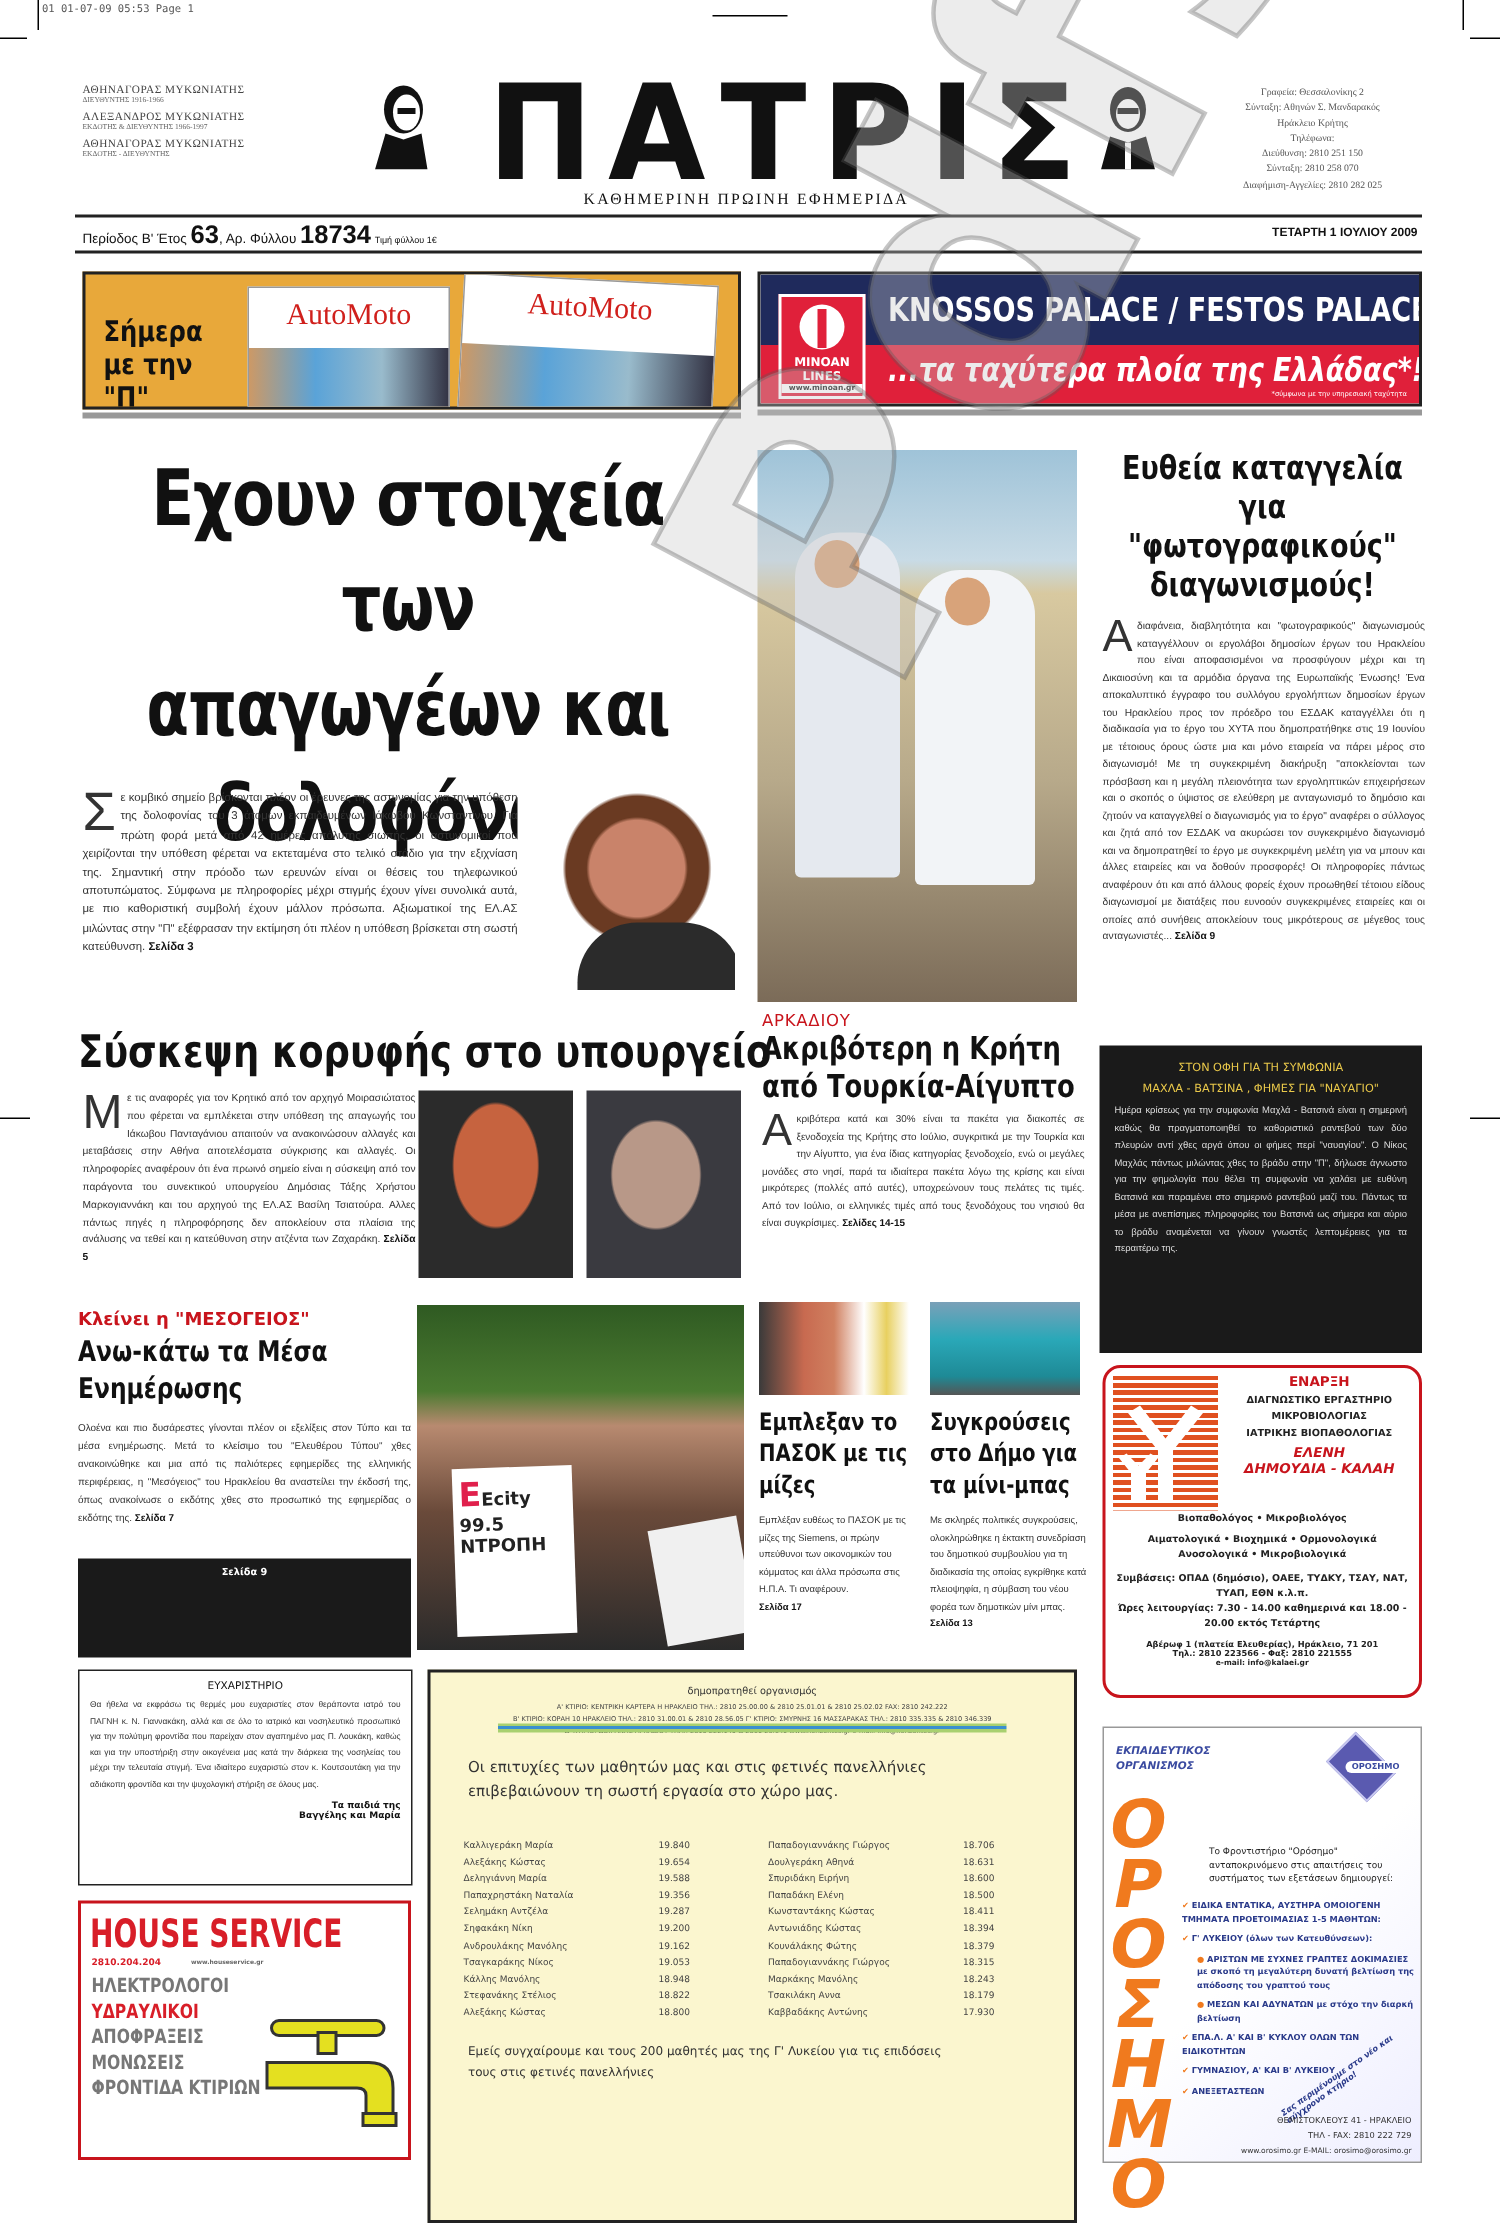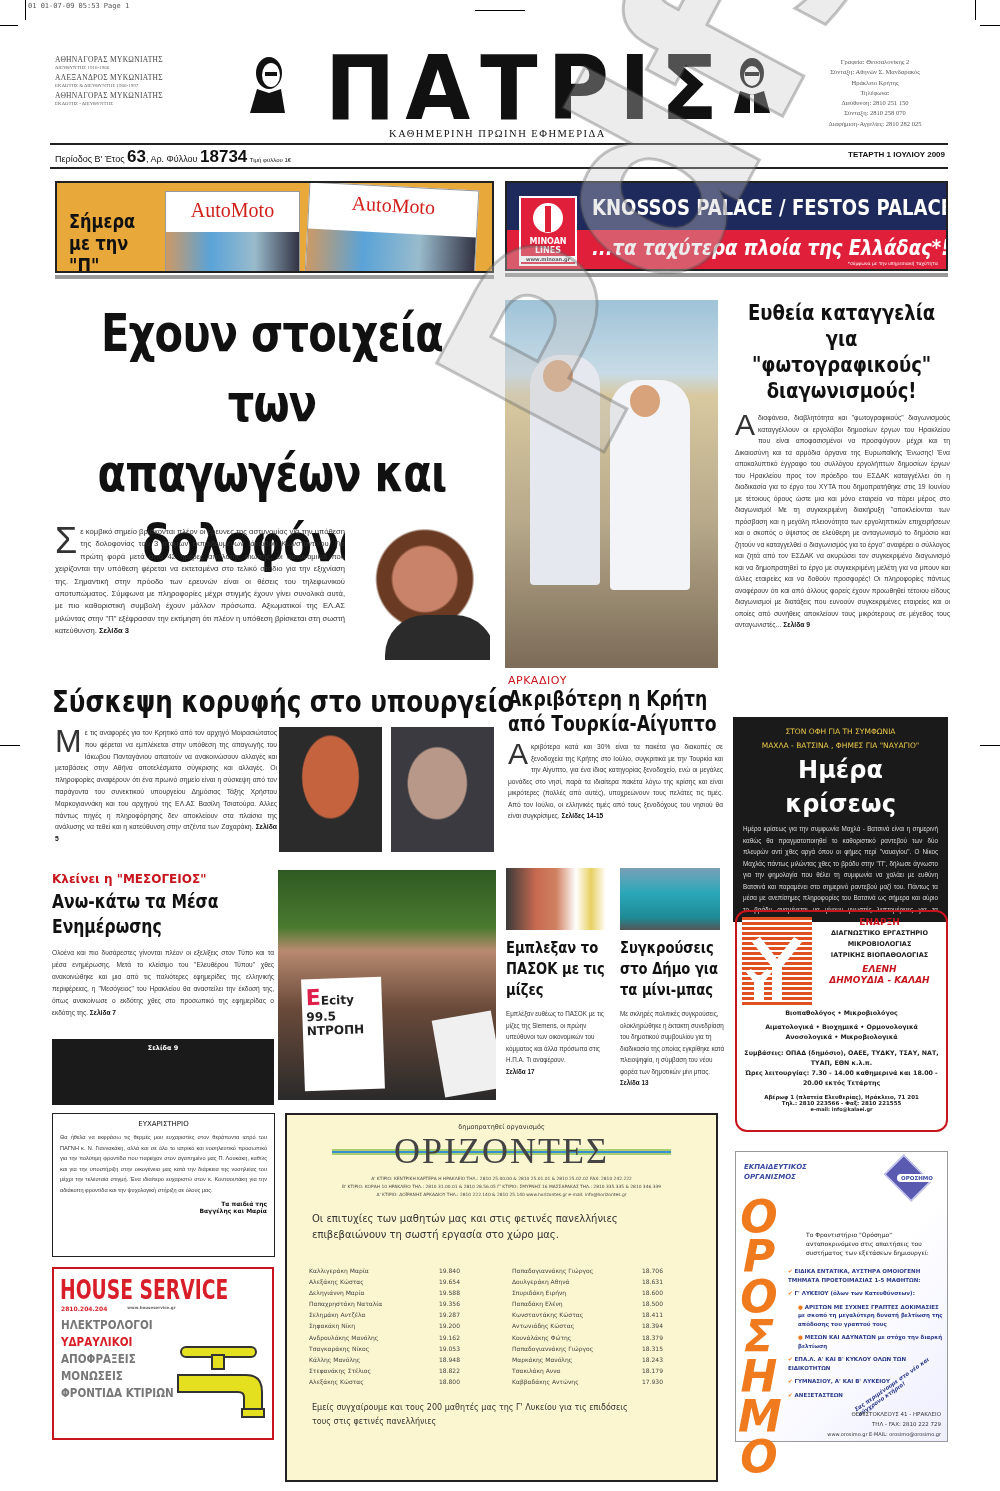--- a/index.html
+++ b/index.html
@@ -173,24 +173,23 @@
 
 <div class="abs" style="left:508px;top:674px;width:215px">
   <div style="color:#c8141c;font-size:11px;letter-spacing:.5px">ΑΡΚΑΔΙΟΥ</div>
   <div class="hl2" style="font-size:21px;line-height:25px;white-space:normal;width:255px">Ακριβότερη η Κρήτη από Τουρκία-Αίγυπτο</div>
   <div class="body-txt" style="margin-top:4px;font-size:6.6px;line-height:11.5px">
     <span class="drop-s" style="font-size:30px;line-height:26px">Α</span><span>κριβότερα κατά και 30% είναι τα πακέτα για διακοπές σε ξενοδοχεία της Κρήτης στο Ιούλιο, συγκριτικά με την Τουρκία και την Αίγυπτο, για ένα ίδιας κατηγορίας ξενοδοχείο, ενώ οι μεγάλες μονάδες στο νησί, παρά τα ιδιαίτερα πακέτα λόγω της κρίσης και είναι μικρότερες (πολλές από αυτές), υποχρεώνουν τους πελάτες τις τιμές. Από τον Ιούλιο, οι ελληνικές τιμές από τους ξενοδόχους του νησιού θα είναι συγκρίσιμες.</span>
     <span class="see">Σελίδες 14-15</span>
   </div>
 </div>
 
-<div class="abs dark-box" style="left:733px;top:717px;width:215px;height:205px;padding:8px 10px;text-align:center">
+<div class="abs dark-box" style="left:733px;top:697px;width:215px;height:205px;padding:8px 10px;text-align:center">
   <div style="color:#e9c84a;font-size:7.5px;line-height:14px">ΣΤΟΝ ΟΦΗ ΓΙΑ ΤΗ ΣΥΜΦΩΝΙΑ</div>
   <div style="color:#e9c84a;font-size:7.5px;line-height:14px">ΜΑΧΛΑ - ΒΑΤΣΙΝΑ , ΦΗΜΕΣ ΓΙΑ "ΝΑΥΑΓΙΟ"</div>
-  <div style="font-weight:bold;font-size:24px;line-height:34px">Ημέρα κρίσεως</div>
   <div class="body-txt" style="color:#ddd;font-size:6.3px;line-height:11.5px;margin-top:2px"><span>Ημέρα κρίσεως για την συμφωνία Μαχλά - Βατσινά είναι η σημερινή καθώς θα πραγματοποιηθεί το καθοριστικό ραντεβού των δύο πλευρών αντί χθες αργά όπου οι φήμες περί "ναυαγίου". Ο Νίκος Μαχλάς πάντως μιλώντας χθες το βράδυ στην "Π", δήλωσε άγνωστο για την φημολογία που θέλει τη συμφωνία να χαλάει με ευθύνη Βατσινά και παραμένει στο σημερινό ραντεβού μαζί του. Πάντως τα μέσα με ανεπίσημες πληροφορίες του Βατσινά ως σήμερα και αύριο το βράδυ αναμένεται να γίνουν γνωστές λεπτομέρειες για τα περαιτέρω της.</span></div>
 </div>
 
 <div class="abs" style="left:52px;top:872px;width:222px">
   <div class="kicker-red" style="font-size:12px">Κλείνει η "ΜΕΣΟΓΕΙΟΣ"</div>
   <div class="hl2" style="font-size:19px;line-height:25px;white-space:normal;width:265px;margin-top:3px">Ανω-κάτω τα Μέσα Ενημέρωσης</div>
   <div class="body-txt" style="margin-top:8px;font-size:6.6px;line-height:12px">
     <span>Ολοένα και πιο δυσάρεστες γίνονται πλέον οι εξελίξεις στον Τύπο και τα μέσα ενημέρωσης. Μετά το κλείσιμο του "Ελευθέρου Τύπου" χθες ανακοινώθηκε και μια από τις παλιότερες εφημερίδες της ελληνικής περιφέρειας, η "Μεσόγειος" του Ηρακλείου θα αναστείλει την έκδοσή της, όπως ανακοίνωσε ο εκδότης χθες στο προσωπικό της εφημερίδας ο εκδότης της.</span>
     <span class="see">Σελίδα 7</span>
   </div>
@@ -276,21 +275,20 @@
     <rect x="36" y="18" width="12" height="14" fill="#e4e020" stroke="#333" stroke-width="2"></rect>
     <path d="M2 38 L70 38 Q86 38 86 55 L86 72 L68 72 L68 60 Q68 55 62 55 L2 55 Z" fill="#e4e020" stroke="#333" stroke-width="2"></path>
     <rect x="66" y="72" width="22" height="8" fill="#e4e020" stroke="#333" stroke-width="2"></rect>
   </svg>
 </div>
 
 <div class="abs ad-orizontes">
   <div style="text-align:center;font-size:6.5px;color:#333;margin-top:8px">δημοπρατηθεί οργανισμός</div>
   <div style="position:relative;text-align:center;font-family:'Liberation Serif',serif;font-size:36px;color:#444;letter-spacing:2px;line-height:40px">
     <div style="position:absolute;left:45px;right:45px;top:18px;height:6px;background:linear-gradient(180deg,#a8d070 0 2px,#3a8fd0 2px 4px,#a8d070 4px)"></div>
-    <span style="position:relative">ΟΡΙΖΟΝΤΕΣ</span>
   </div>
   <div style="text-align:center;font-size:4.4px;line-height:8px;color:#444;margin-top:4px">
     <div>Α' ΚΤΙΡΙΟ: ΚΕΝΤΡΙΚΗ ΚΑΡΤΕΡΑ Η ΗΡΑΚΛΕΙΟ ΤΗΛ.: 2810 25.00.00 &amp; 2810 25.01.01 &amp; 2810 25.02.02 FAX: 2810 242.222</div>
     <div>Β' ΚΤΙΡΙΟ: ΚΟΡΑΗ 10 ΗΡΑΚΛΕΙΟ ΤΗΛ.: 2810 31.00.01 &amp; 2810 28.56.05  Γ' ΚΤΙΡΙΟ: ΣΜΥΡΝΗΣ 16 ΜΑΣΣΑΡΑΚΑΣ ΤΗΛ.: 2810 335.335 &amp; 2810 346.339</div>
     <div>Δ' ΚΤΙΡΙΟ: ΔΟΪΡΑΝΗΣ ΑΡΚΑΔΙΟΥ ΤΗΛ.: 2810 222.140 &amp; 2810 25.140    www.horizontes.gr    e-mail: info@horizontes.gr</div>
   </div>
   <div style="margin:12px 0 0 25px;width:370px;font-size:10px;line-height:16px;color:#333">Οι επιτυχίες των μαθητών μας και στις φετινές πανελλήνιες επιβεβαιώνουν τη σωστή εργασία στο χώρο μας.</div>
   <div style="display:flex;gap:28px;margin:22px 0 0 22px;font-size:6px;line-height:11.1px;color:#444">
     <div style="display:grid;grid-template-columns:130px 45px" id="tl">
         <div>Καλλιγεράκη Μαρία</div>

